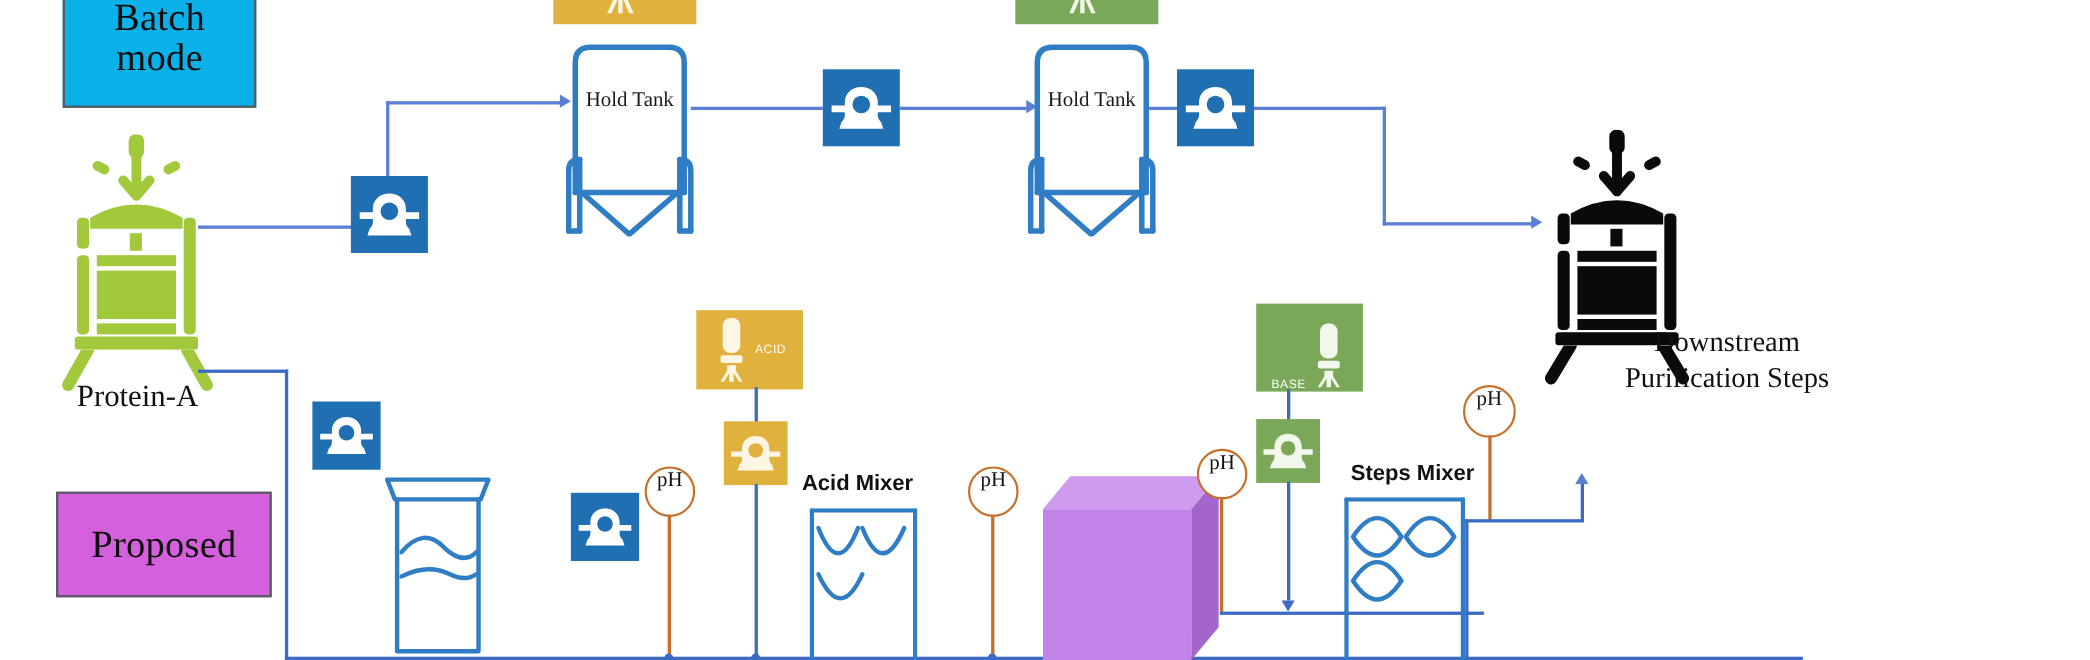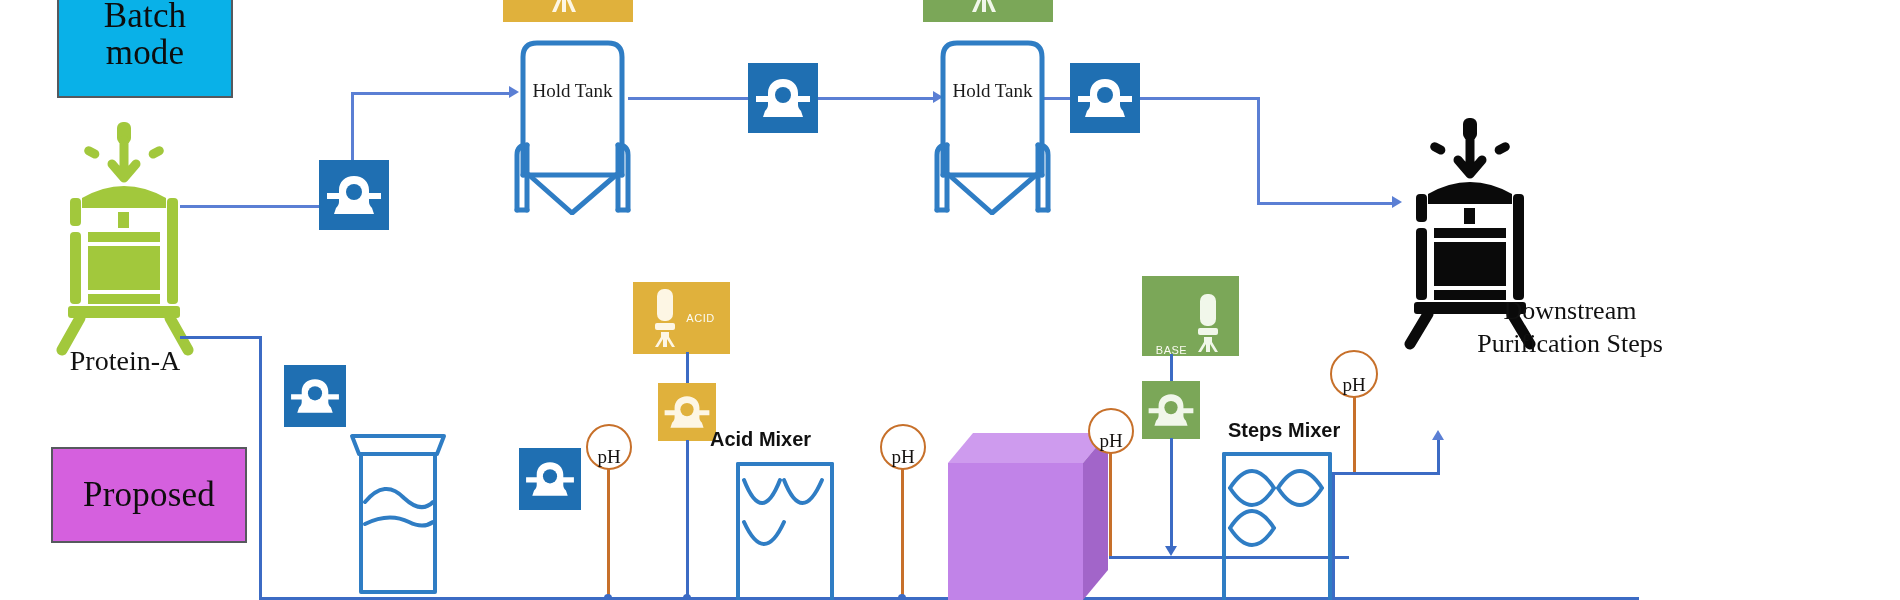--- a/index.html
+++ b/index.html
@@ -97,21 +97,21 @@
     color: #1a1a1a;
     line-height: 1.15;
     pointer-events: none;
   }
 
   
   .ph-gauge {
     border: 2px solid #C7702A;
     border-radius: 50%;
     background: #ffffff;
-    display: flex; align-items: flex-end; justify-content: center;
+    display: flex; align-items: flex-start; justify-content: center;
     font-family: "Liberation Serif", serif;
     font-size: 19px;
     color: #14110f;
   }
 
   
   .chem-box {
     display: flex; align-items: center; justify-content: center;
     gap: 4px;
   }
@@ -358,21 +358,21 @@
   <div class="abs pump tag-acid" style="left:658px; top:383px; width:58px; height:58px;">
     <svg width="58" height="58" viewBox="0 0 70 70">
       <g fill="#fdf6e4">
         <path d="M35 16 C26 16 20 22 20 30 L20 33 L8 33 L8 39 L20 39 L20 42 C20 44 19 46 17 48 L15 54 L55 54 L53 48 C51 46 50 44 50 42 L50 39 L62 39 L62 33 L50 33 L50 30 C50 22 44 16 35 16 Z"></path>
       </g>
       <circle cx="35" cy="32" r="8" fill="#E0B13C"></circle>
     </svg>
   </div>
   <div class="abs pipe pipe-v pipe-strong" style="left:686px; top:440px; height:160px;"></div>
 
-  <div class="abs sans-label" style="left:710px; top:428px;">Acid Mixer</div>
+  <div class="abs sans-label" style="left:729px; top:428px;">Acid Mixer</div>
   <div class="abs" style="left:736px; top:462px; width:98px; height:140px;">
     <svg width="98" height="140" viewBox="0 0 98 140">
       <g fill="none" stroke="#2F7DC4" stroke-width="4" stroke-linecap="round">
         <path d="M2 2 L2 140"></path>
         <path d="M96 2 L96 140"></path>
         <path d="M2 2 L96 2"></path>
         <path d="M8 18 Q26 64 44 18"></path>
         <path d="M48 18 Q66 64 86 18"></path>
         <path d="M8 60 Q28 104 48 60"></path>
       </g>

